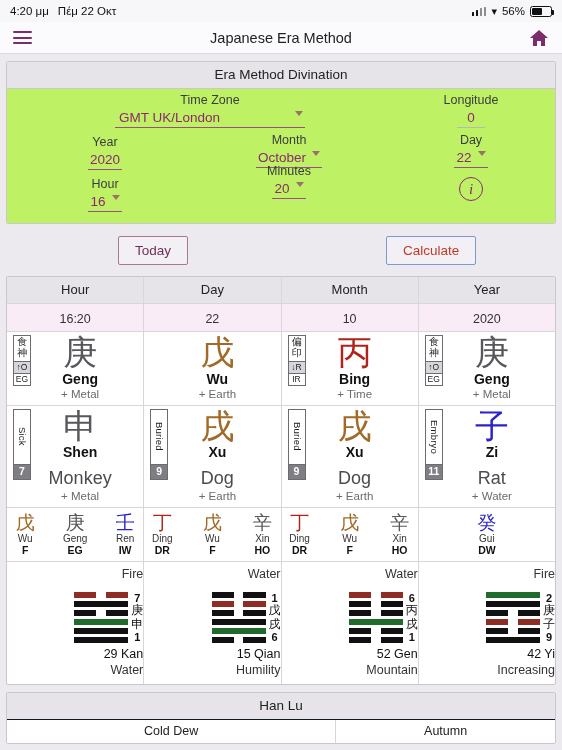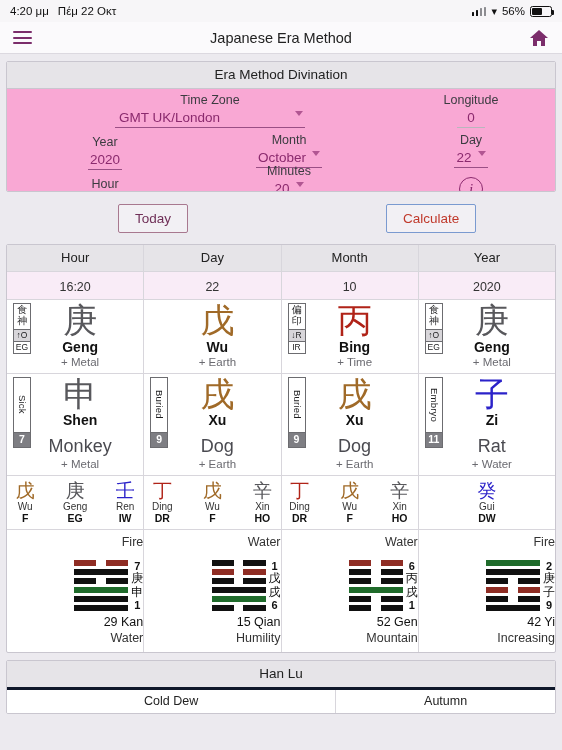--- a/index.html
+++ b/index.html
@@ -52,21 +52,21 @@
     margin: 7px 6px 0 6px; background: #fff;
     border: 1px solid #c9c6cf; border-radius: 2px; overflow: hidden;
   }
   .panel-title {
     background: #e6e4e8; text-align: center;
     font-size: 13.5px; padding: 5px 0 6px; color: #222;
     border-bottom: 1px solid #c9c6cf;
   }
 
   
-  .form { padding: 4px 0 8px; background: #f9a8d4; position: relative; height: 102px; }
+  .form { padding: 4px 0 8px; background: #bef264; position: relative; height: 134px; }
   .fgroup { position: absolute; text-align: center; }
   .flabel { font-size: 12.5px; color: #3b3b40; margin-bottom: 1px; }
   .fval {
     font-size: 13.5px; color: #8b2a6e; border-bottom: 1px solid #9a4f85;
     padding: 1px 2px 2px; display: inline-flex; align-items: flex-start; gap: 6px;
     justify-content: center; cursor: pointer; min-width: 28px;
   }
   .fval.nounder { border-bottom: 1px solid #b9b6bd; }
   .caret { width: 0; height: 0; border-left: 4.5px solid transparent;
            border-right: 4.5px solid transparent; border-top: 5px solid #8b2a6e;
@@ -163,21 +163,21 @@
   .hex-side { display: flex; flex-direction: column; align-items: center;
               font-size: 11px; line-height: 1.12; font-weight: 600; color:#111; }
   .hex-side .cj { font-family: "DejaVu Sans", sans-serif; font-size: 12px; font-weight: 400; }
   .hex-name { font-size: 12.5px; color: #111; margin-top: 4px; }
   .hex-mean { font-size: 12.5px; color: #333; margin-top: 2px; }
 
   
   .fpanel { margin: 7px 6px 0; border: 1px solid #c9c6cf; background: #fff; border-radius:2px;
             overflow: hidden; }
   .f-title { background: #e6e4e8; text-align:center; font-size: 13.5px; padding: 5px 0 6px; color:#222;
-             border-bottom: 3px solid #0f172a; }
+             border-bottom: 1px solid #0f172a; }
   .f-row { display: flex; }
   .f-row > div { text-align: center; font-size: 12.5px; padding: 4px 0 5px;
                  border-right: 1px solid #d8d6dc; }
   .f-row > div:last-child { border-right: none; }
   .f-season { background: #fff; color: #222; }
   .f-phase { background: #ececf0; color: #222; border-top: 1px solid #d8d6dc; }
 </style>
 </head>
 <body>
 

